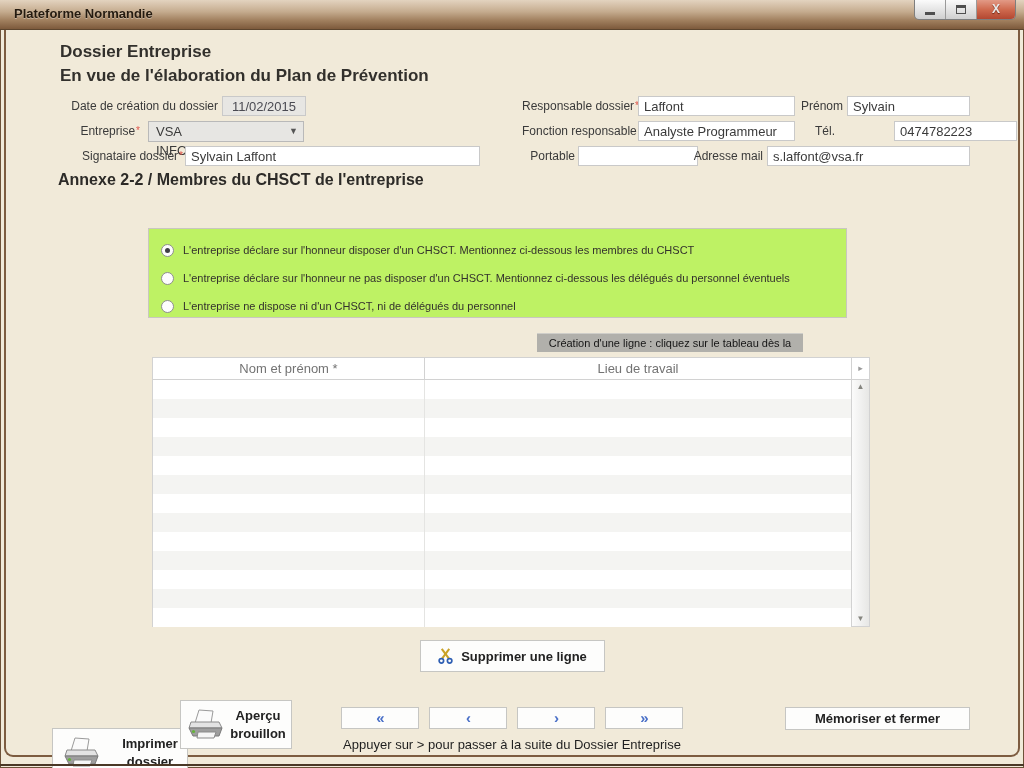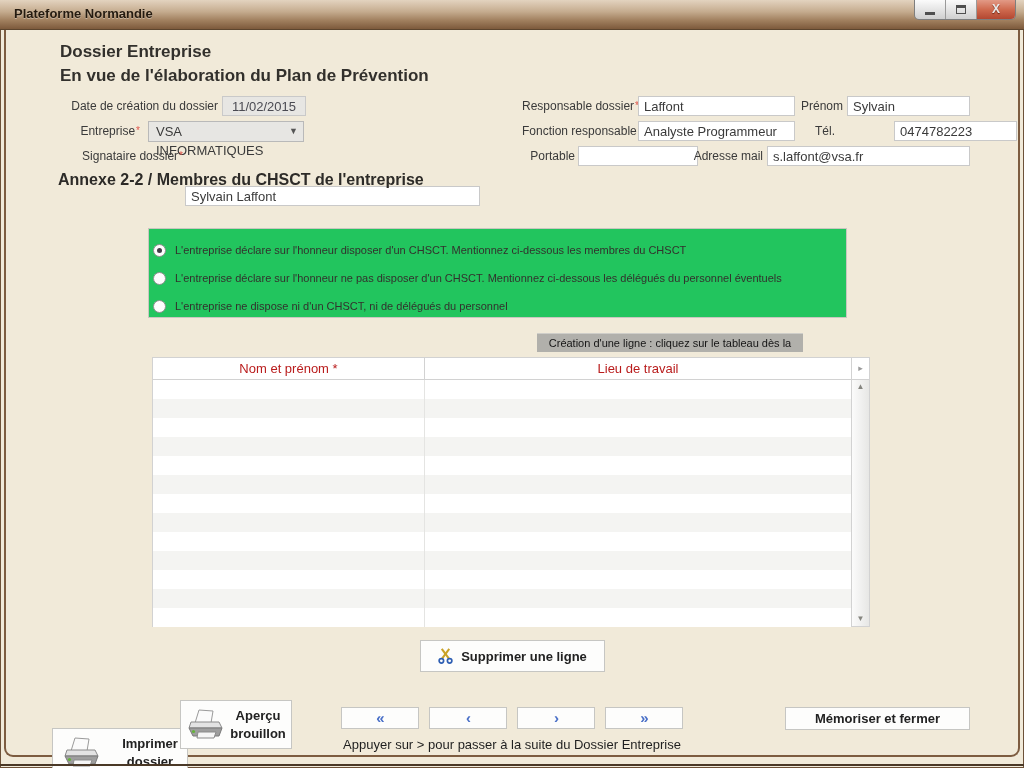--- a/index.html
+++ b/index.html
@@ -44,38 +44,38 @@
   .fld { position:absolute; height:20px; background:#ffffff; border:1px solid #c9c9c9;
     font-family:"Liberation Sans",sans-serif; font-size:13px; color:#3a3a3a; padding:0 5px; }
   input.fld { outline:none; }
   .fld.gray { background:#e7e6e3; text-align:center; color:#4a4a52; }
   .combo { position:absolute; height:21px; background:#e7e6e3; border:1px solid #b9b9b9;
     font-size:13px; color:#3a3a3a; line-height:19px; padding:0 18px 0 7px; cursor:default; }
   .combo .arrow { position:absolute; right:5px; top:0; line-height:19px; font-size:9px; color:#555; }
 
   
   .radiobox { position:absolute; left:148px; top:198px; width:699px; height:90px;
-    background:#22c55e; border:1px solid #c9c7c0; padding:7px 0 0 4px; }
+    background:#bef264; border:1px solid #c9c7c0; padding:7px 0 0 12px; }
   .radio-row { display:flex; align-items:center; height:28px; cursor:default; }
   .radio { width:13px; height:13px; border-radius:50%; background:#fdfdfd; border:1px solid #8e8e8e;
     margin-right:9px; position:relative; flex:0 0 13px; }
   .radio.sel::after { content:""; position:absolute; left:3px; top:3px; width:5px; height:5px;
     border-radius:50%; background:#3f3f46; }
   .radio-label { font-size:11px; color:#33312d; }
 
   
   .rowhint { position:absolute; left:537px; top:303px; width:266px; height:19px;
     background:#b1b0ab; border-top:1px solid #cfcec9; color:#151515; font-size:11px;
     line-height:18px; text-align:center; }
 
   
   .grid { position:absolute; left:152px; top:327px; width:718px; height:270px;
     border:1px solid #d2d2d2; background:#fff; }
   .thead { display:flex; height:22px; border-bottom:1px solid #d2d2d2; background:#fff; }
-  .th { font-size:13px; color:#b91c1c; text-align:center; line-height:21px; }
+  .th { font-size:13px; color:#737373; text-align:center; line-height:21px; }
   .th1 { width:272px; border-right:1px solid #d2d2d2; }
   .th2 { flex:1; }
   .th3 { width:18px; border-left:1px solid #d2d2d2; font-size:9px; color:#9a9a9a; line-height:20px; }
   .tbody { position:absolute; left:0; top:22px; right:18px; bottom:0; }
   .trow { display:flex; height:19px; background:#ffffff; }
   .trow.alt { background:#f4f4f2; }
   .tc1 { width:272px; border-right:1px solid #e4e4e2; }
   .tc2 { flex:1; }
   .vscroll { position:absolute; right:0; top:22px; width:18px; bottom:0;
     border-left:1px solid #d2d2d2; background:linear-gradient(to right,#fbfbfb,#e7e7e5);
@@ -132,21 +132,21 @@
     <div class="lbl" style="left:60px; width:158px; top:66px;"><span>Date de création du dossier</span></div>
     <input class="fld gray" style="left: 222px; width: 84px; top: 66px;" readonly="" value="11/02/2015">
 
     <div class="lbl" style="left:60px; width:80px; top:91px;"><span>Entreprise</span><span class="req">*</span></div>
     <div class="combo" style="left:148px; width:156px; top:91px;">
       <span>VSA INFORMATIQUES</span>
       <span class="arrow">▼</span>
     </div>
 
     <div class="lbl" style="left:60px; width:123px; top:116px;"><span>Signataire dossier</span><span class="req">*</span></div>
-    <input class="fld" style="left: 185px; width: 295px; top: 116px; margin-top: 40px;" value="Sylvain Laffont">
+    <input class="fld" style="left: 185px; width: 295px; top: 116px;" value="Sylvain Laffont">
 
     <div class="lbl" style="left:522px; width:112px; top:66px;"><span>Responsable dossier</span><span class="req">*</span></div>
     <input class="fld" style="left: 638px; width: 157px; top: 66px;" value="Laffont">
     <div class="lbl" style="left:760px; width:83px; top:66px;">Prénom</div>
     <input class="fld" style="left: 847px; width: 123px; top: 66px;" value="Sylvain">
 
     <div class="lbl" style="left:522px; width:112px; top:91px;"><span>Fonction responsable</span><span class="req">*</span></div>
     <input class="fld" style="left: 638px; width: 157px; top: 91px;" value="Analyste Programmeur">
     <div class="lbl" style="left:760px; width:75px; top:91px;">Tél.</div>
     <input class="fld" style="left: 847px; width: 123px; top: 91px; margin-left: 47px;" value="0474782223">

